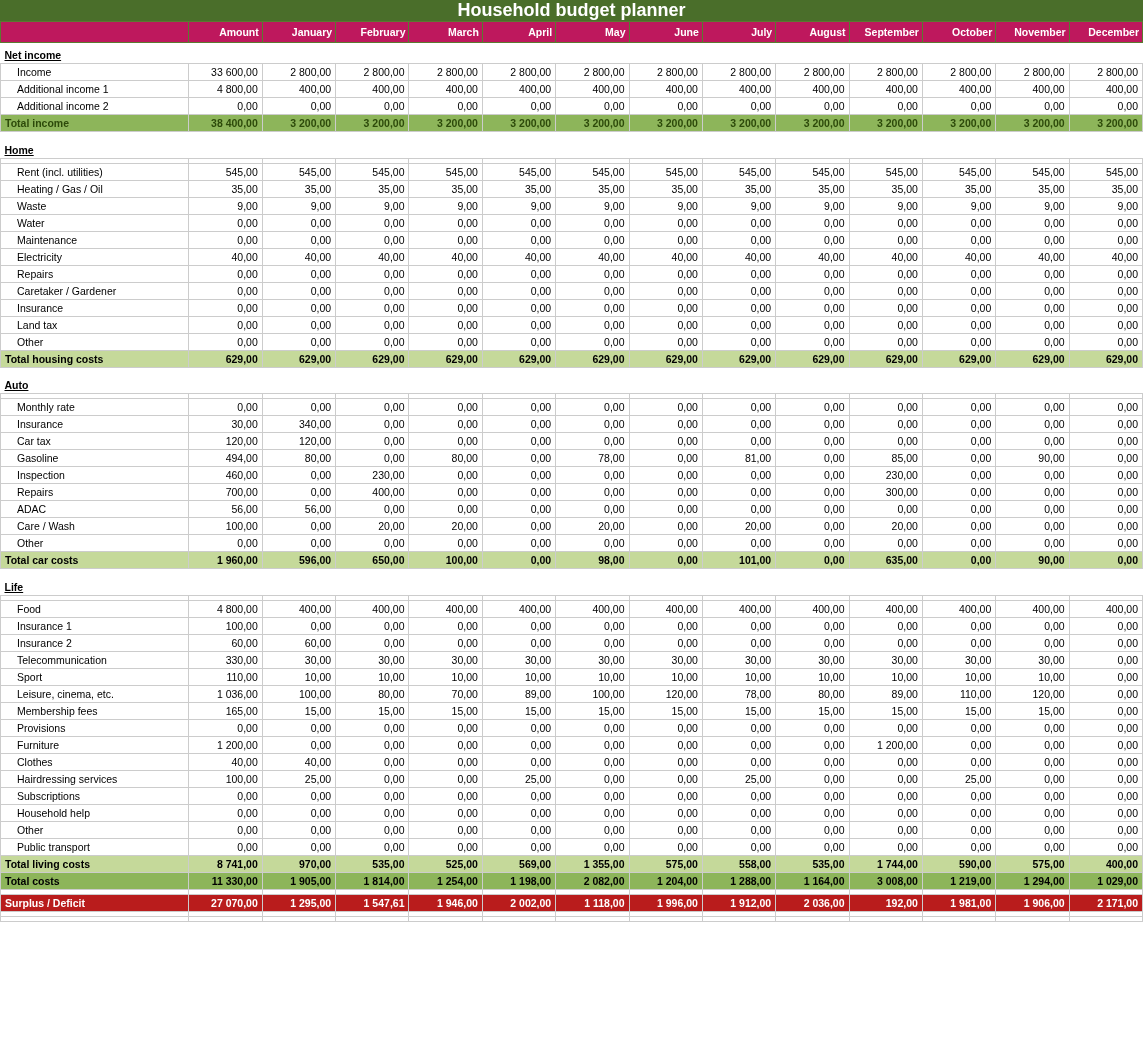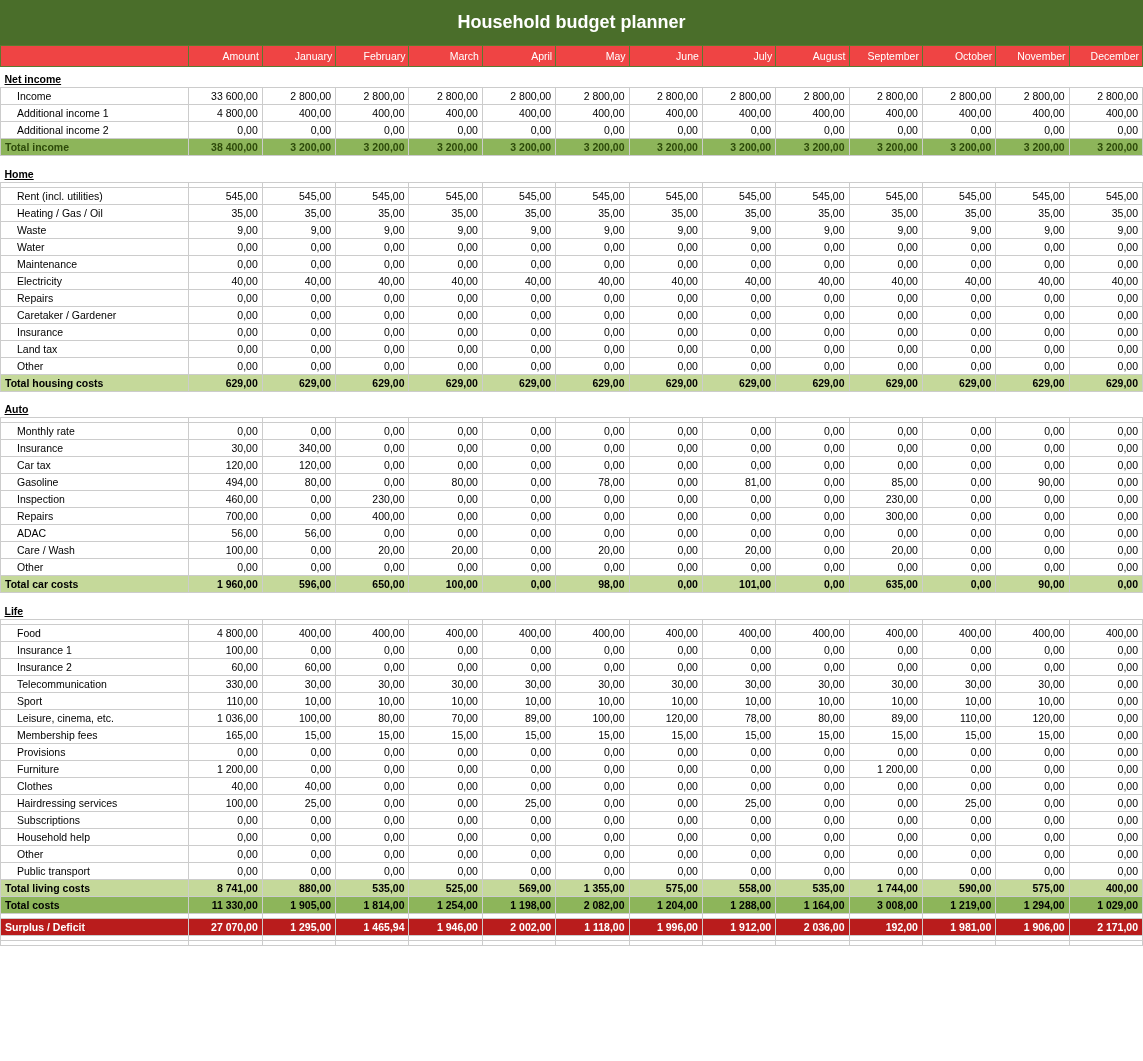--- a/index.html
+++ b/index.html
@@ -4,38 +4,37 @@
   <style>
     * { box-sizing: border-box; margin: 0; padding: 0; }
     body { font-family: Arial, sans-serif; font-size: 11px; background: #fff; }
     
     .page-container { width: 1143px; background: #fff; }
     
     .title-bar {
       background: #4a6e2a;
       color: #fff;
       text-align: center;
-      padding: 12px;
       font-size: 18px;
       font-weight: bold;
     }
     
     table {
       width: 100%;
       border-collapse: collapse;
       font-size: 10.5px;
     }
     
     th {
-      background: #ef4444;
+      background: #be185d;
       color: #fff;
       text-align: center;
       padding: 4px 3px;
       border: 1px solid #5a7a30;
-      font-weight: normal;
+      font-weight: bold;
     }
     
     td {
       padding: 2px 4px;
       border: 1px solid #ccc;
       white-space: nowrap;
     }
     
     .label-col { min-width: 185px; max-width: 185px; }
     .num-col { text-align: right; min-width: 72px; }
@@ -830,21 +829,21 @@
           <td class="num-col">0,00</td>
           <td class="num-col">0,00</td>
           <td class="num-col">0,00</td>
           <td class="num-col">0,00</td>
           <td class="num-col">0,00</td>
           <td class="num-col">0,00</td>
         </tr>
         <tr class="subtotal-row">
           <td class="label-col">Total living costs</td>
           <td class="num-col">8 741,00</td>
-          <td class="num-col">880,00</td>
+          <td class="num-col">970,00</td>
           <td class="num-col">535,00</td>
           <td class="num-col">525,00</td>
           <td class="num-col">569,00</td>
           <td class="num-col">1 355,00</td>
           <td class="num-col">575,00</td>
           <td class="num-col">558,00</td>
           <td class="num-col">535,00</td>
           <td class="num-col">1 744,00</td>
           <td class="num-col">590,00</td>
           <td class="num-col">575,00</td>
@@ -879,21 +878,21 @@
           <td></td>
           <td></td>
           <td></td>
           <td></td>
           <td></td>
         </tr>
         <tr class="surplus-row">
           <td class="label-col">Surplus / Deficit</td>
           <td class="num-col">27 070,00</td>
           <td class="num-col">1 295,00</td>
-          <td class="num-col">1 465,94</td>
+          <td class="num-col">1 547,61</td>
           <td class="num-col">1 946,00</td>
           <td class="num-col">2 002,00</td>
           <td class="num-col">1 118,00</td>
           <td class="num-col">1 996,00</td>
           <td class="num-col">1 912,00</td>
           <td class="num-col">2 036,00</td>
           <td class="num-col">192,00</td>
           <td class="num-col">1 981,00</td>
           <td class="num-col">1 906,00</td>
           <td class="num-col">2 171,00</td>

